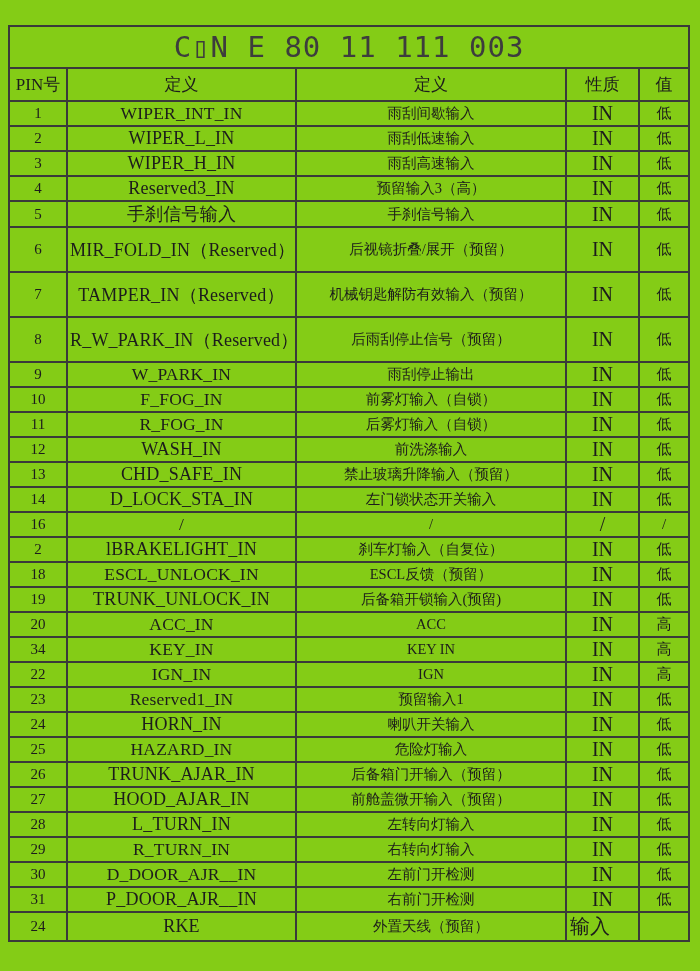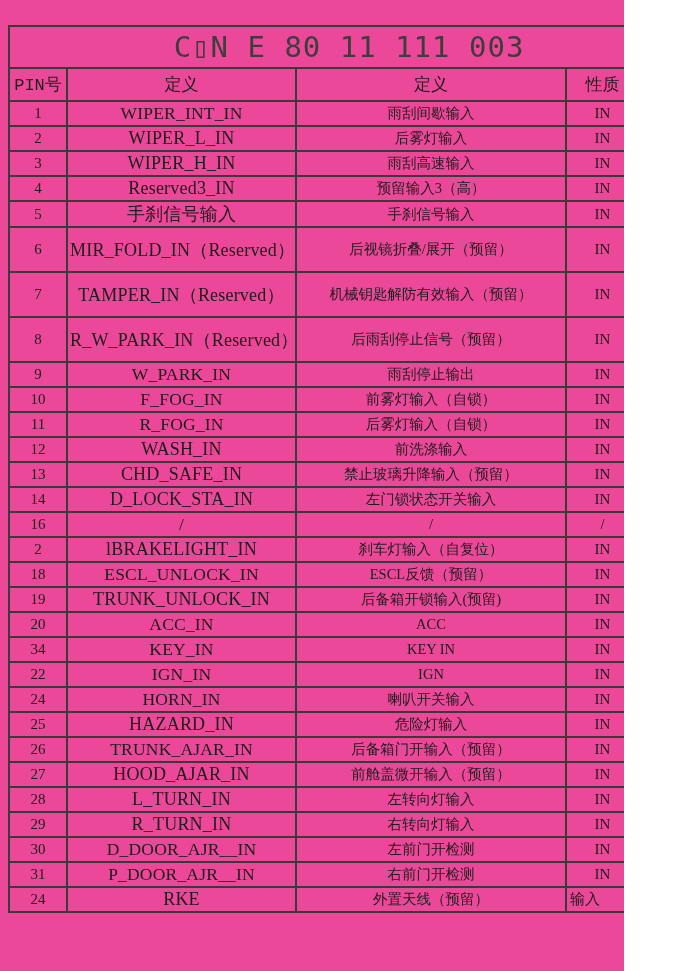--- a/index.html
+++ b/index.html
@@ -1,23 +1,22 @@
 <!DOCTYPE html>
 <html><head>
 <meta charset="utf-8">
 <style>
   html,body{margin:0;padding:0;background:#ffffff;}
   .page{
     position:relative;
-    width:588px;height:971px;
-    background:#ec4899;
+    width:700px;height:971px;
+    background:#84cc16;
     font-family:"Liberation Serif","DejaVu Serif",serif;
     color:#1c1c1c;
     overflow:hidden;
-    padding-left:36px;
   }
   table.pinout{
     position:absolute;left:8px;top:25px;
     width:680px;
     border-collapse:collapse;
     table-layout:fixed;
   }
   table.pinout col.c-pin{width:58px;}
   table.pinout col.c-def-en{width:229px;}
   table.pinout col.c-def-cn{width:270px;}
@@ -36,21 +35,20 @@
     font-family:"DejaVu Sans Mono","DejaVu Sans",monospace;
     font-weight:400;
     font-size:29px;
     letter-spacing:1px;
     color:#3d3d3d;
   }
   tr.head-row th{
     height:31px;
     font-weight:400;
     font-size:17px;
-    font-family:Liberation Mono, monospace;
   }
   tbody tr{height:25px;}
   
   tbody tr:nth-child(6),
   tbody tr:nth-child(7),
   tbody tr:nth-child(8){height:45px;}
   td.pin{font-size:15px;}
   td.name{font-size:18px;letter-spacing:.2px;}
   
   tbody tr:nth-child(1) td.name,
@@ -60,21 +58,21 @@
   tbody tr:nth-child(15) td.name,
   tbody tr:nth-child(17) td.name,
   tbody tr:nth-child(19) td.name,
   tbody tr:nth-child(20) td.name,
   tbody tr:nth-child(21) td.name,
   tbody tr:nth-child(22) td.name,
   tbody tr:nth-child(24) td.name,
   tbody tr:nth-child(28) td.name,
   tbody tr:nth-child(29) td.name{font-size:17.5px;}
   td.desc{font-size:14.5px;border-radius:12px;}
-  td.dir{font-size:15px;}
+  td.dir{font-size:20px;}
   td.val{font-size:15px;}
   
   tbody tr:last-child td.dir{text-align:left;padding-left:3px;}
 </style>
 </head>
 <body>
 
 <div class="page">
   <table class="pinout">
     <colgroup>
@@ -100,21 +98,21 @@
         <tr>
           <td class="pin">1</td>
           <td class="name">WIPER_INT_IN</td>
           <td class="desc">雨刮间歇输入</td>
           <td class="dir">IN</td>
           <td class="val">低</td>
         </tr>
         <tr>
           <td class="pin">2</td>
           <td class="name">WIPER_L_IN</td>
-          <td class="desc">后雾灯输入</td>
+          <td class="desc">雨刮低速输入</td>
           <td class="dir">IN</td>
           <td class="val">低</td>
         </tr>
         <tr>
           <td class="pin">3</td>
           <td class="name">WIPER_H_IN</td>
           <td class="desc">雨刮高速输入</td>
           <td class="dir">IN</td>
           <td class="val">低</td>
         </tr>
@@ -238,20 +236,27 @@
           <td class="val">高</td>
         </tr>
         <tr>
           <td class="pin">22</td>
           <td class="name">IGN_IN</td>
           <td class="desc">IGN</td>
           <td class="dir">IN</td>
           <td class="val">高</td>
         </tr>
         <tr>
+          <td class="pin">23</td>
+          <td class="name">Reserved1_IN</td>
+          <td class="desc">预留输入1</td>
+          <td class="dir">IN</td>
+          <td class="val">低</td>
+        </tr>
+        <tr>
           <td class="pin">24</td>
           <td class="name">HORN_IN</td>
           <td class="desc">喇叭开关输入</td>
           <td class="dir">IN</td>
           <td class="val">低</td>
         </tr>
         <tr>
           <td class="pin">25</td>
           <td class="name">HAZARD_IN</td>
           <td class="desc">危险灯输入</td>

